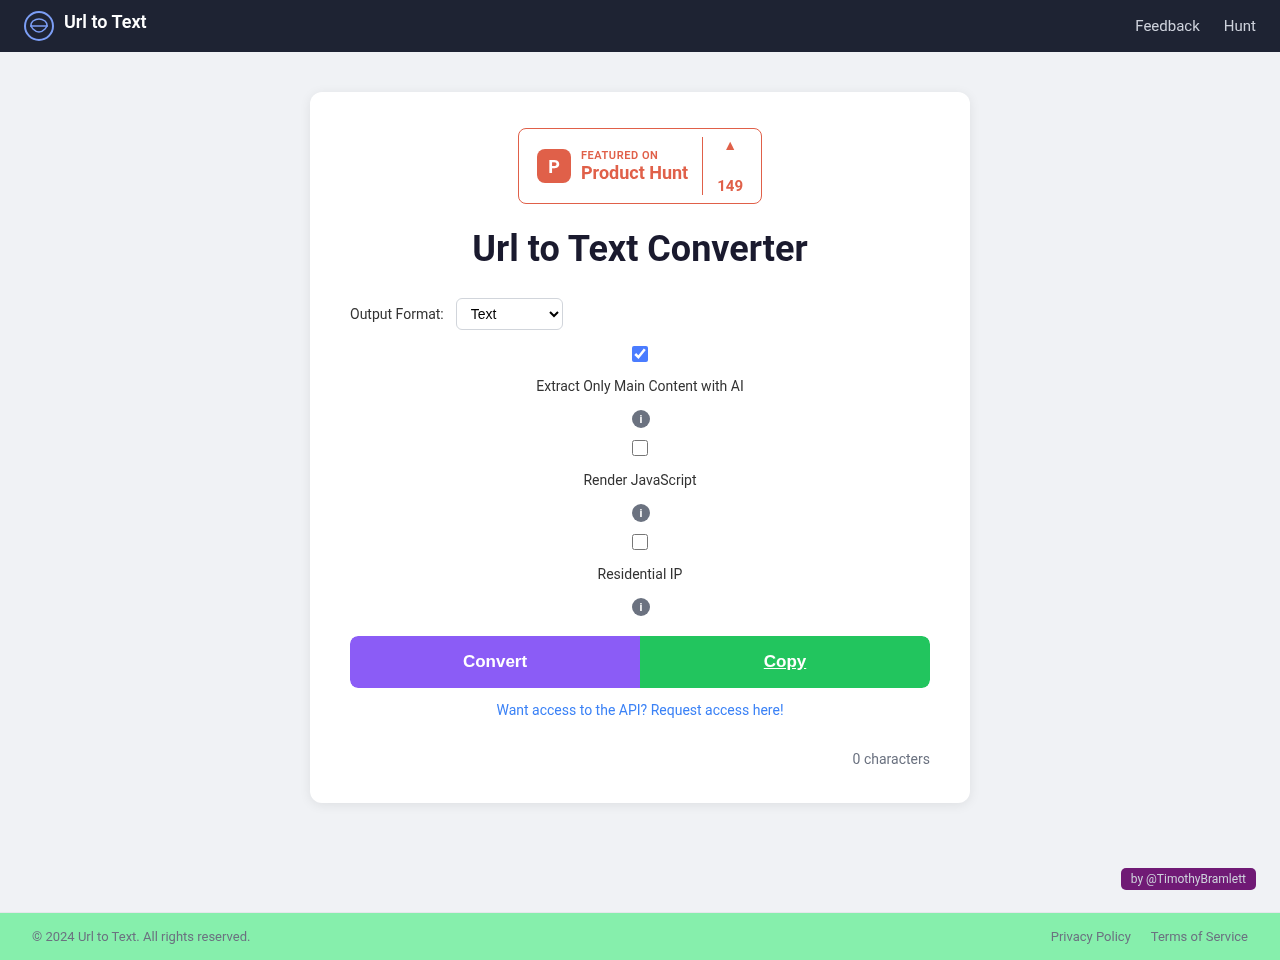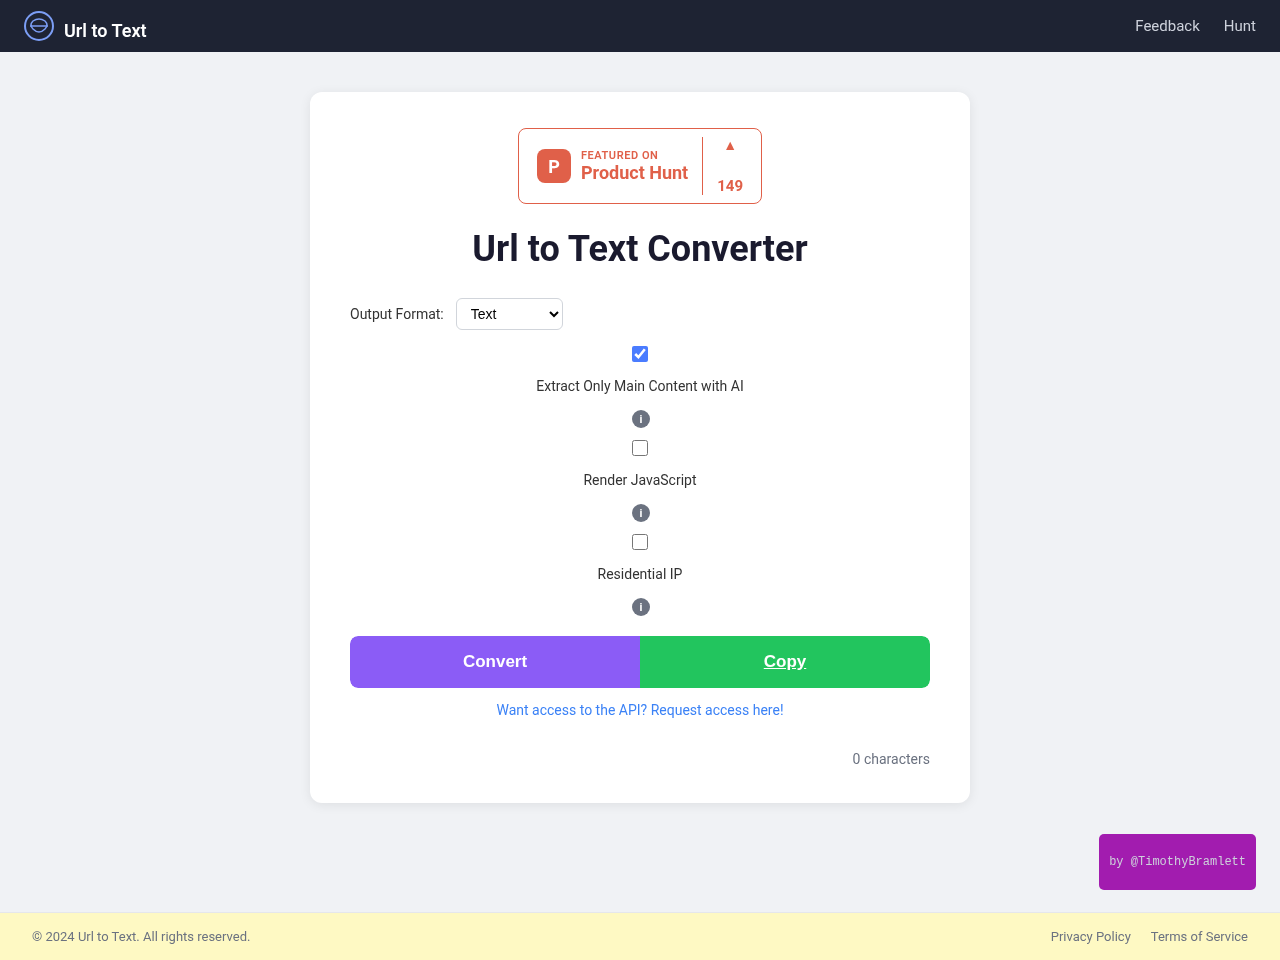--- a/index.html
+++ b/index.html
@@ -17,21 +17,21 @@
       color: #fff;
       display: flex;
       align-items: center;
       justify-content: space-between;
       padding: 0 24px;
       height: 52px;
       flex-shrink: 0;
     }
     .nav-brand {
       display: flex;
-      align-items: flex-end;
+      align-items: flex-start;
       gap: 10px;
       font-size: 18px;
       font-weight: 600;
       color: #fff;
     }
     .nav-brand-icon {
       width: 30px;
       height: 30px;
     }
     .nav-links {
@@ -241,21 +241,21 @@
     
     .char-count {
       text-align: right;
       font-size: 14px;
       color: #6b7280;
       margin-top: 32px;
     }
 
     
     footer {
-      background: #fef9c3;
+      background: #86efac;
       border-top: 1px solid #e5e7eb;
       padding: 16px 32px;
       display: flex;
       justify-content: space-between;
       align-items: center;
       flex-shrink: 0;
       position: relative;
     }
     .footer-copy {
       font-size: 13px;
@@ -267,26 +267,25 @@
     }
     .footer-links a {
       font-size: 13px;
       color: #6b7280;
       text-decoration: none;
     }
     .footer-attribution {
       position: absolute;
       bottom: 72px;
       right: 24px;
-      background: #a21caf;
+      background: #701a75;
       color: #cdd1db;
       font-size: 12px;
-      padding: 21px 10px;
+      padding: 4px 10px;
       border-radius: 5px;
-      font-family: Liberation Mono, monospace;
     }
   </style>
 </head>
 <body>
 
 <nav>
   <div class="nav-brand">
     <svg class="nav-brand-icon" viewBox="0 0 30 30" fill="none" xmlns="http://www.w3.org/2000/svg">
       <circle cx="15" cy="15" r="14" stroke="#7c9ef5" stroke-width="2"></circle>
       <path d="M9 10 Q15 6 21 10 Q25 14 21 18 Q15 24 9 18 Q5 14 9 10Z" stroke="#7c9ef5" stroke-width="1.5" fill="none"></path>

